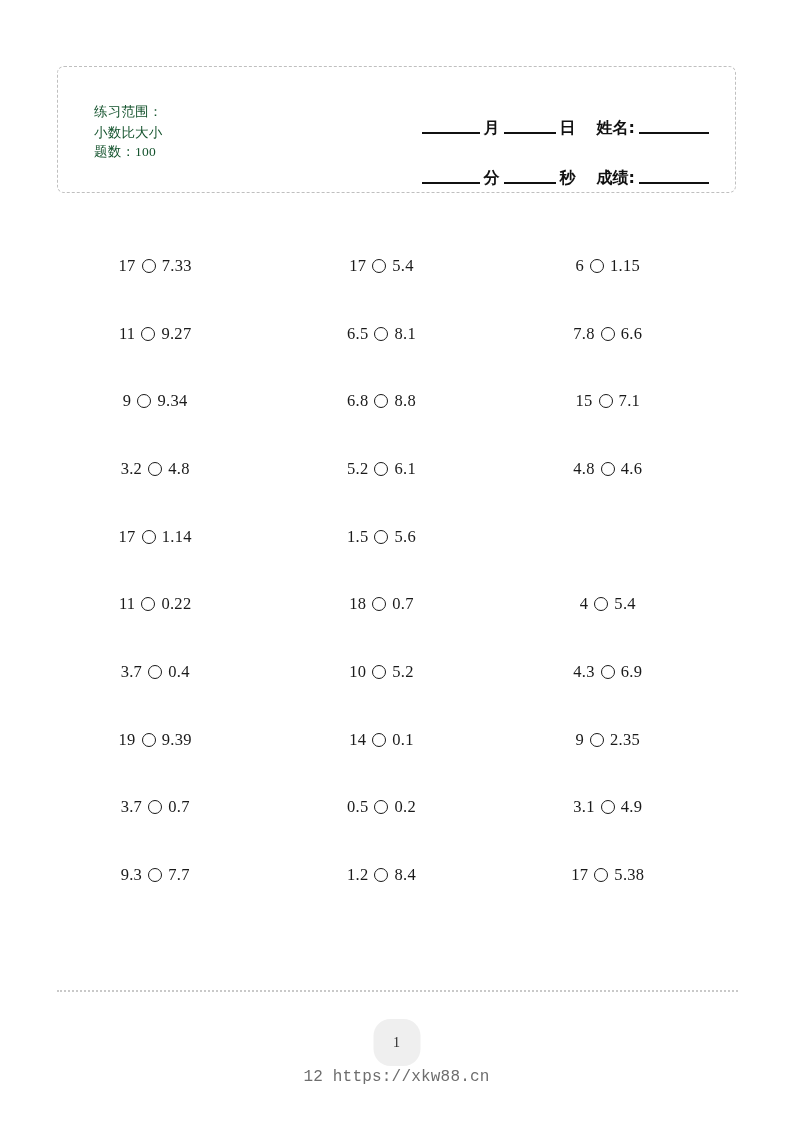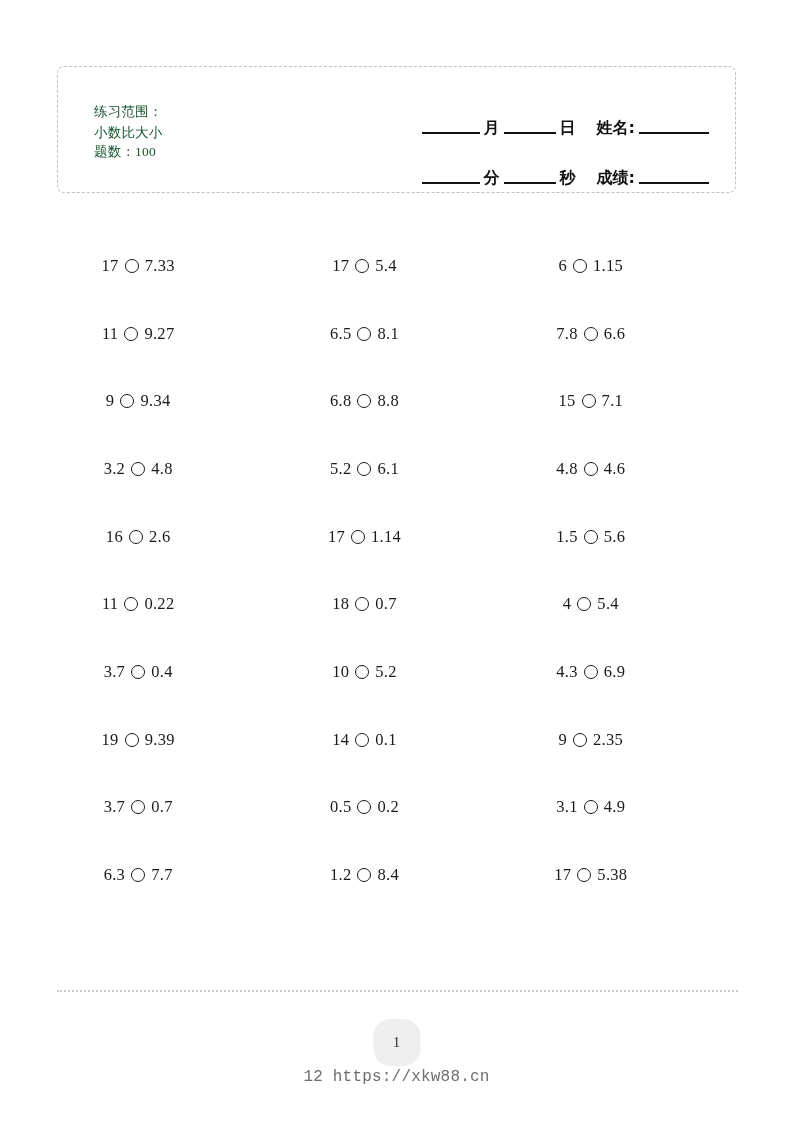--- a/index.html
+++ b/index.html
@@ -77,21 +77,21 @@
     padding: 0 4px;
     line-height: 1;
     position: relative;
     top: -2px;
   }
   .cjk-label.wide-gap { margin-left: 13px; }
 
   
   .problems {
     position: absolute;
-    left: 57px;
+    left: 74px;
     top: 232px;
     width: 679px;
   }
   .prob-row {
     display: flex;
     height: 67.7px;
     align-items: center;
   }
   .prob-cell {
     width: 33.3333%;
@@ -279,27 +279,20 @@
         <span class="prob-inner">
           <span class="operand">4.8</span>
           <span class="op-circle"></span>
           <span class="operand">4.6</span>
         </span>
       </div>
     </div>
     <div class="prob-row">
       <div class="prob-cell">
         <span class="prob-inner">
-          <span class="operand">16</span>
-          <span class="op-circle"></span>
-          <span class="operand">2.6</span>
-        </span>
-      </div>
-      <div class="prob-cell">
-        <span class="prob-inner">
           <span class="operand">17</span>
           <span class="op-circle"></span>
           <span class="operand">1.14</span>
         </span>
       </div>
       <div class="prob-cell">
         <span class="prob-inner">
           <span class="operand">1.5</span>
           <span class="op-circle"></span>
           <span class="operand">5.6</span>
@@ -394,21 +387,21 @@
         <span class="prob-inner">
           <span class="operand">3.1</span>
           <span class="op-circle"></span>
           <span class="operand">4.9</span>
         </span>
       </div>
     </div>
     <div class="prob-row">
       <div class="prob-cell">
         <span class="prob-inner">
-          <span class="operand">6.3</span>
+          <span class="operand">9.3</span>
           <span class="op-circle"></span>
           <span class="operand">7.7</span>
         </span>
       </div>
       <div class="prob-cell">
         <span class="prob-inner">
           <span class="operand">1.2</span>
           <span class="op-circle"></span>
           <span class="operand">8.4</span>
         </span>

